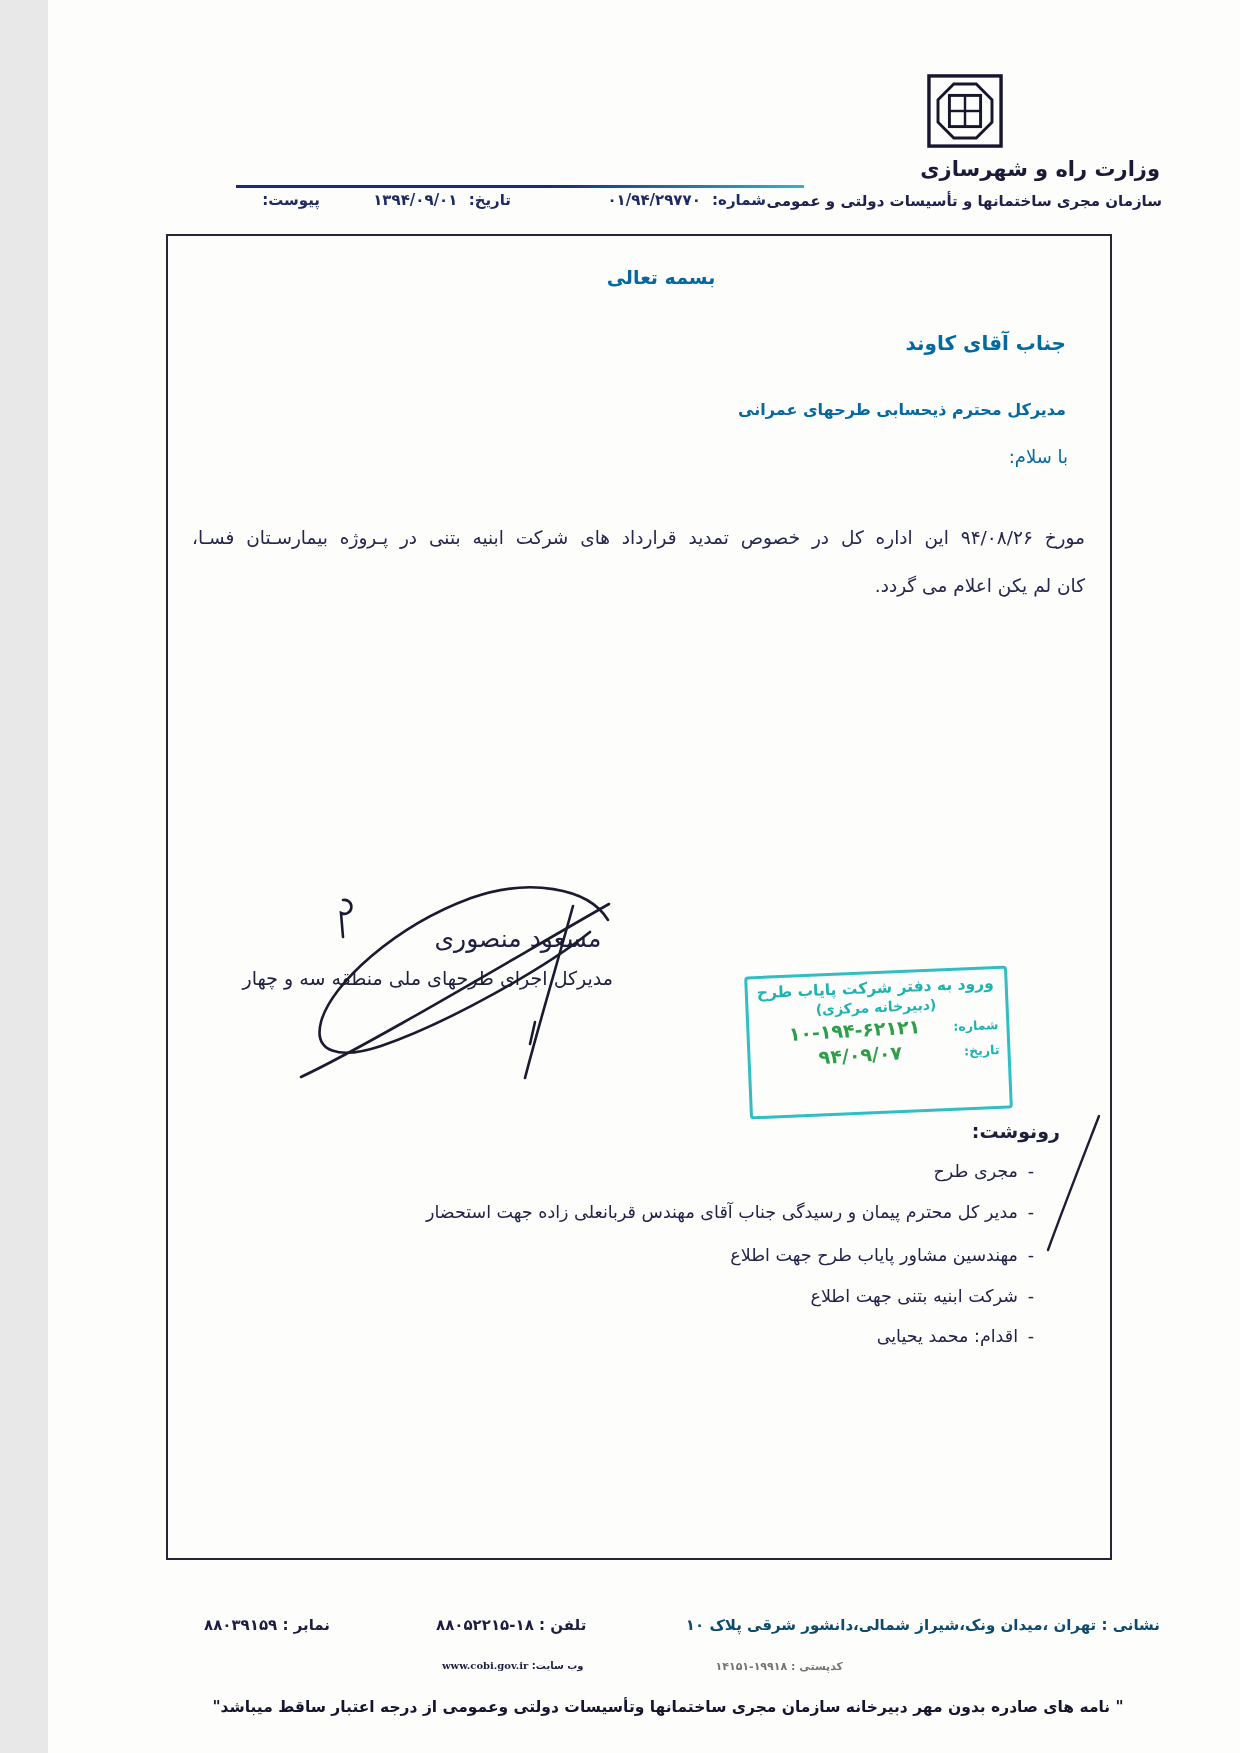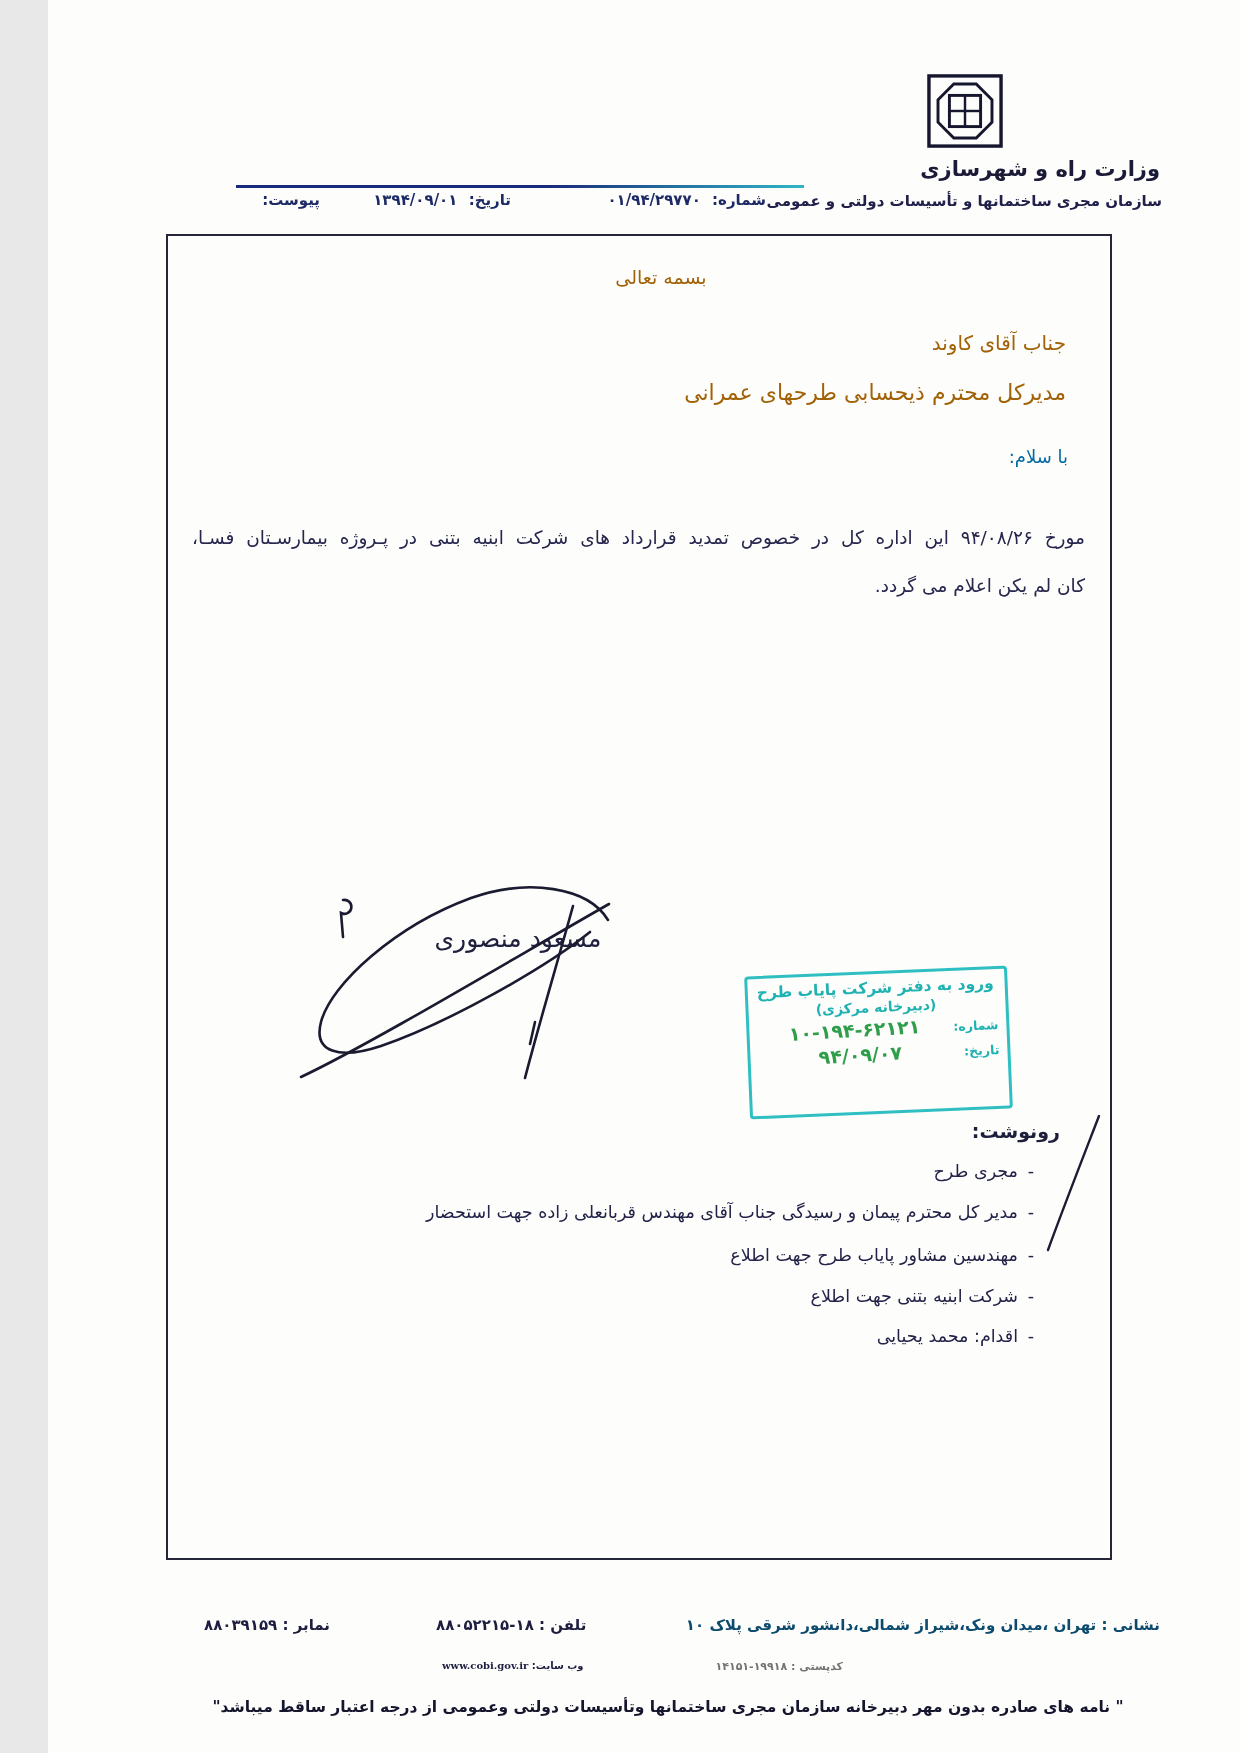--- a/index.html
+++ b/index.html
@@ -6,36 +6,36 @@
   .page{
     position:relative;
     width:1240px;height:1753px;
     background:#fdfdfb;
     overflow:hidden;
     font-family:"DejaVu Sans",sans-serif;
     margin-left:48px;
   }
   .abs{position:absolute;}
   .fa{direction:rtl;unicode-bidi:embed;}
-  .head{color:#a16207;font-weight:normal;}
+  .head{color:#0369a1;font-weight:bold;}
 
   
   .ministry{top:157px;right:128px;font-size:21px;font-weight:bold;color:#1b1b38;}
   .org{top:192px;right:126px;font-size:15px;font-weight:600;color:#20204a;}
   .hrule{top:185px;left:188px;width:568px;height:2.5px;
          background:linear-gradient(to right,#1a2a7a 55%,#2fb6c6);}
   .meta{top:191px;font-size:15px;font-weight:600;color:#1d2a66;}
   .meta .val{padding-right:6px;}
 
   
   .frame{top:234px;left:118px;width:942px;height:1322px;border:2px solid #26263a;}
 
   .besmele{top:266px;left:518px;width:190px;text-align:center;font-size:19px;}
   .addr1{top:331px;right:222px;font-size:20px;}
-  .addr2{top:380px;right:222px;font-size:22px;}
+  .addr2{top:400px;right:222px;font-size:16px;}
   .salam{top:446px;right:220px;font-size:18px;color:#0369a1;}
 
   .bodyline{left:144px;width:893px;font-size:18.5px;color:#26264e;
             text-align:justify;text-align-last:justify;}
   .bl1{top:479px;padding-right:12px;width:881px;}
   .bl2{top:527px;}
   .bl3{top:575px;text-align:center;text-align-last:right;}
 
   
   .signame{top:924px;left:370px;width:200px;text-align:center;font-size:25px;color:#20203f;}
@@ -105,20 +105,21 @@
 
   <div class="abs fa head besmele">بسمه تعالی</div>
   <div class="abs fa head addr1">جناب آقای کاوند</div>
   <div class="abs fa head addr2">مدیرکل محترم ذیحسابی طرحهای عمرانی</div>
   <div class="abs fa salam">با سلام:</div>
 
   <div class="abs fa bodyline bl2">مورخ ۹۴/۰۸/۲۶ این اداره کل  در خصوص تمدید قرارداد های شرکت ابنیه بتنی در پـروژه بیمارسـتان فسـا،</div>
   <div class="abs fa bodyline bl3">کان لم یکن اعلام می گردد.</div>
 
   <div class="abs fa signame">مسعود منصوری</div>
+  <div class="abs fa sigtitle">مدیرکل اجرای طرحهای ملی منطقه سه و چهار</div>
 
   <div class="abs" style="top:872px;left:195px;width:420px;height:215px;">
     <svg width="420" height="215" viewBox="0 0 420 215">
       <g fill="none" stroke="#1a1a30" stroke-width="2.6" stroke-linecap="round">
         <path d="M 365,48 C 345,15 285,6 228,26 C 152,54 88,112 78,150 C 70,180 96,188 138,174 C 205,151 302,96 347,60"></path>
         <path d="M 58,205 C 128,172 278,82 366,32"></path>
         <path d="M 330,34 C 314,92 296,152 282,206"></path>
         <path d="M 100,28 a 7,7 0 1 1 -2,13 l 2,24"></path>
         <path d="M 292,150 l -5,22"></path>
       </g>

